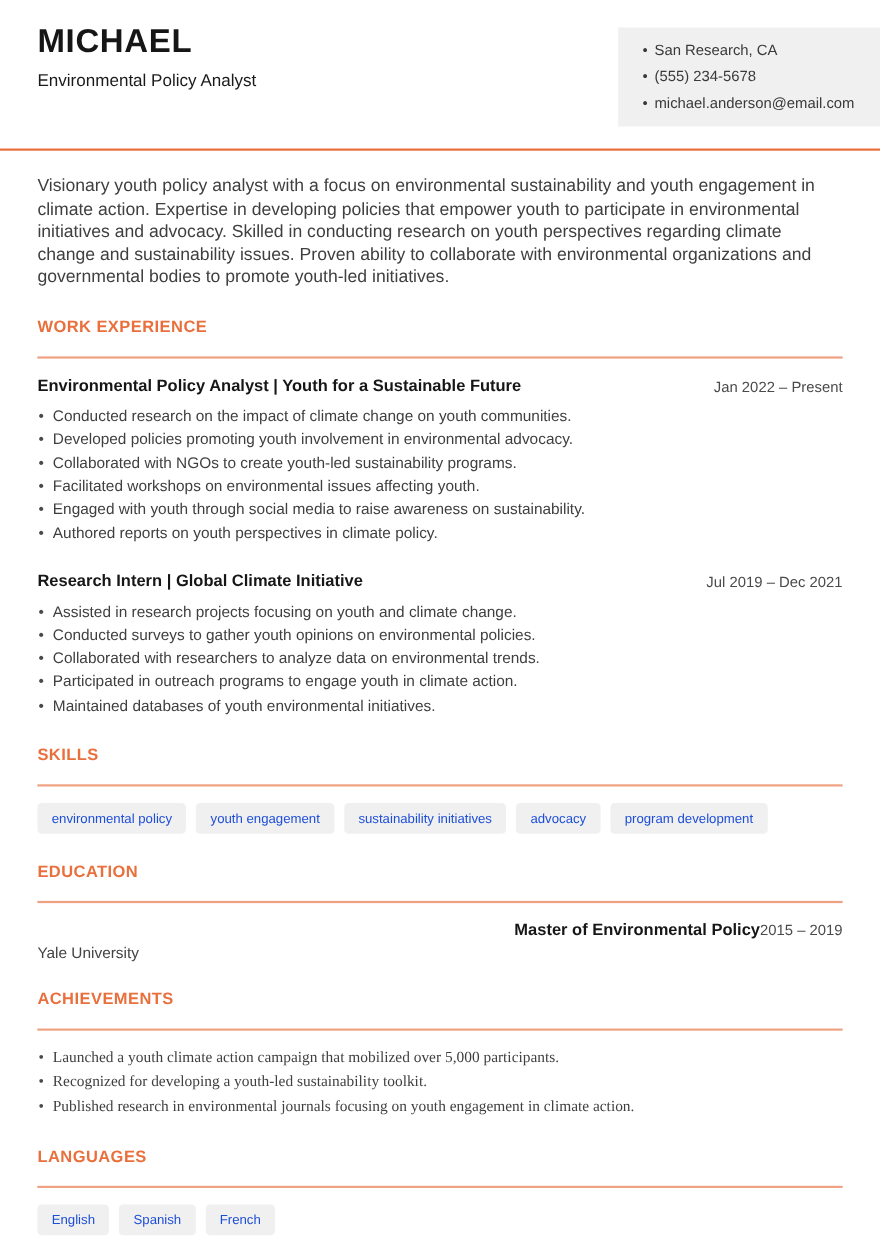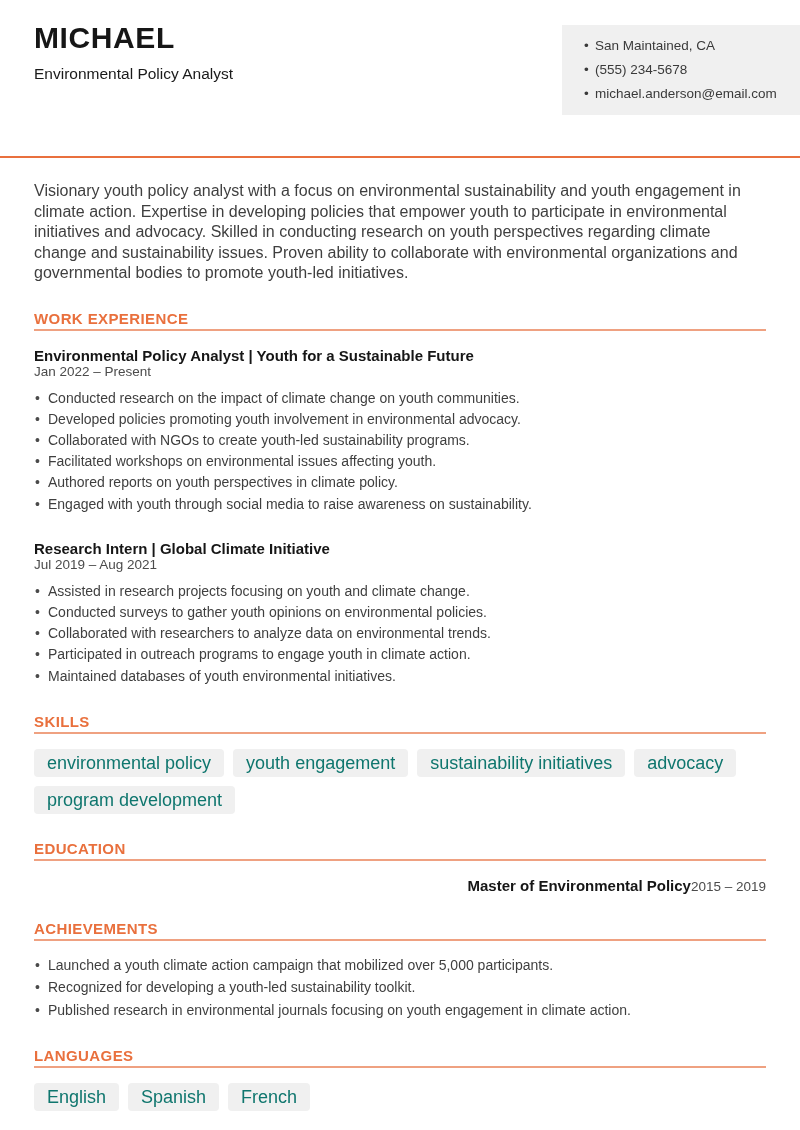--- a/index.html
+++ b/index.html
@@ -14,21 +14,21 @@
   *{margin:0;padding:0;box-sizing:border-box;}
   html,body{background:#ffffff;}
   body{
     width:800px;height:1130px;overflow:hidden;
     font-family:"Liberation Sans", sans-serif;
     color:var(--text);
   }
   .page{width:800px;height:1130px;background:#fff;position:relative;}
 
   
-  .header{position:relative;height:158px;padding:22px 34px 0 34px;}
+  .header{position:relative;height:137px;padding:22px 34px 0 34px;}
   .name-block h1{
     font-size:30px;line-height:31px;font-weight:800;
     letter-spacing:0.6px;color:#161616;
   }
   .name-block h1.last{color:var(--accent);}
   .subtitle{margin-top:12px;font-size:15.5px;color:#1a1a1a;}
   .contact-box{
     position:absolute;top:25px;right:0;width:238px;min-height:90px;
     background:var(--contact-bg);padding:13px 12px 12px 22px;
   }
@@ -46,63 +46,63 @@
   }
 
   
   .content{padding:0 34px;}
   .summary{
     margin-top:23px;font-size:16px;line-height:20.5px;color:var(--text);
   }
   .sec-heading{
     margin-top:26px;
     color:var(--accent);font-size:15px;font-weight:700;letter-spacing:0.4px;
-    padding-bottom:2px;border-bottom:2px solid var(--accent-light);
+    padding-bottom:18px;border-bottom:2px solid var(--accent-light);
   }
   .job{margin-top:16px;}
   .job + .job{margin-top:25px;}
-  .job-head{display:flex;justify-content:space-between;align-items:flex-start;flex-direction:column;}
+  .job-head{display:flex;justify-content:space-between;align-items:flex-end;}
   .job-title{font-size:15px;font-weight:700;color:var(--dark);}
   .job-dates{font-size:13.5px;color:var(--muted);white-space:nowrap;}
   ul.bullets{list-style:none;margin-top:9px;}
   ul.bullets li{
     font-size:14px;line-height:21.2px;color:var(--text);
     padding-left:14px;position:relative;
   }
   ul.bullets li::before{
     content:"•";position:absolute;left:1px;top:0;color:#4a4a4a;
   }
-  .ach ul.bullets{margin-top:14px;}
+  .ach ul.bullets{margin-top:14px;font-family:Liberation Serif, serif;}
   .ach ul.bullets li{margin-bottom:1.5px;}
 
   .tags{display:flex;flex-wrap:wrap;gap:9px;margin-top:15px;}
   .tag{
     background:var(--tag-bg);border-radius:4px;
-    padding:7px 13px;font-size:18px;color:#0f766e;line-height:14px;
+    padding:7px 13px;font-size:12px;color:#1d4ed8;line-height:14px;
   }
 
   .edu-row{display:flex;justify-content:flex-end;align-items:baseline;margin-top:16px;}
   .degree{font-size:15px;font-weight:700;color:var(--dark);}
   .edu-dates{font-size:13.5px;color:var(--muted);white-space:nowrap;}
   .school{margin-top:4px;font-size:14px;color:#444;}
 </style>
 </head>
 <body>
 
 <div class="page">
 
   <header class="header">
     <div class="name-block">
       <h1 class="first">MICHAEL</h1>
       <div class="subtitle">Environmental Policy Analyst</div>
     </div>
     <aside class="contact-box">
       <div class="contact-item">
         <span class="dot">•</span>
-        <span>San Maintained, CA</span>
+        <span>San Research, CA</span>
       </div>
       <div class="contact-item">
         <span class="dot">•</span>
         <span>(555) 234-5678</span>
       </div>
       <div class="contact-item">
         <span class="dot">•</span>
         <span>michael.anderson@email.com</span>
       </div>
     </aside>
@@ -119,29 +119,29 @@
       <article class="job">
         <div class="job-head">
           <h3 class="job-title">Environmental Policy Analyst | Youth for a Sustainable Future</h3>
           <span class="job-dates">Jan 2022 – Present</span>
         </div>
         <ul class="bullets">
           <li>Conducted research on the impact of climate change on youth communities.</li>
           <li>Developed policies promoting youth involvement in environmental advocacy.</li>
           <li>Collaborated with NGOs to create youth-led sustainability programs.</li>
           <li>Facilitated workshops on environmental issues affecting youth.</li>
+          <li>Engaged with youth through social media to raise awareness on sustainability.</li>
           <li>Authored reports on youth perspectives in climate policy.</li>
-          <li>Engaged with youth through social media to raise awareness on sustainability.</li>
         </ul>
       </article>
 
       <article class="job">
         <div class="job-head">
           <h3 class="job-title">Research Intern | Global Climate Initiative</h3>
-          <span class="job-dates">Jul 2019 – Aug 2021</span>
+          <span class="job-dates">Jul 2019 – Dec 2021</span>
         </div>
         <ul class="bullets">
           <li>Assisted in research projects focusing on youth and climate change.</li>
           <li>Conducted surveys to gather youth opinions on environmental policies.</li>
           <li>Collaborated with researchers to analyze data on environmental trends.</li>
           <li>Participated in outreach programs to engage youth in climate action.</li>
           <li>Maintained databases of youth environmental initiatives.</li>
         </ul>
       </article>
     </section>
@@ -156,20 +156,21 @@
         <span class="tag">program development</span>
       </div>
     </section>
 
     <section>
       <h2 class="sec-heading">EDUCATION</h2>
       <div class="edu-row">
         <h3 class="degree">Master of Environmental Policy</h3>
         <span class="edu-dates">2015 – 2019</span>
       </div>
+      <div class="school">Yale University</div>
     </section>
 
     <section class="ach">
       <h2 class="sec-heading">ACHIEVEMENTS</h2>
       <ul class="bullets">
         <li>Launched a youth climate action campaign that mobilized over 5,000 participants.</li>
         <li>Recognized for developing a youth-led sustainability toolkit.</li>
         <li>Published research in environmental journals focusing on youth engagement in climate action.</li>
       </ul>
     </section>

